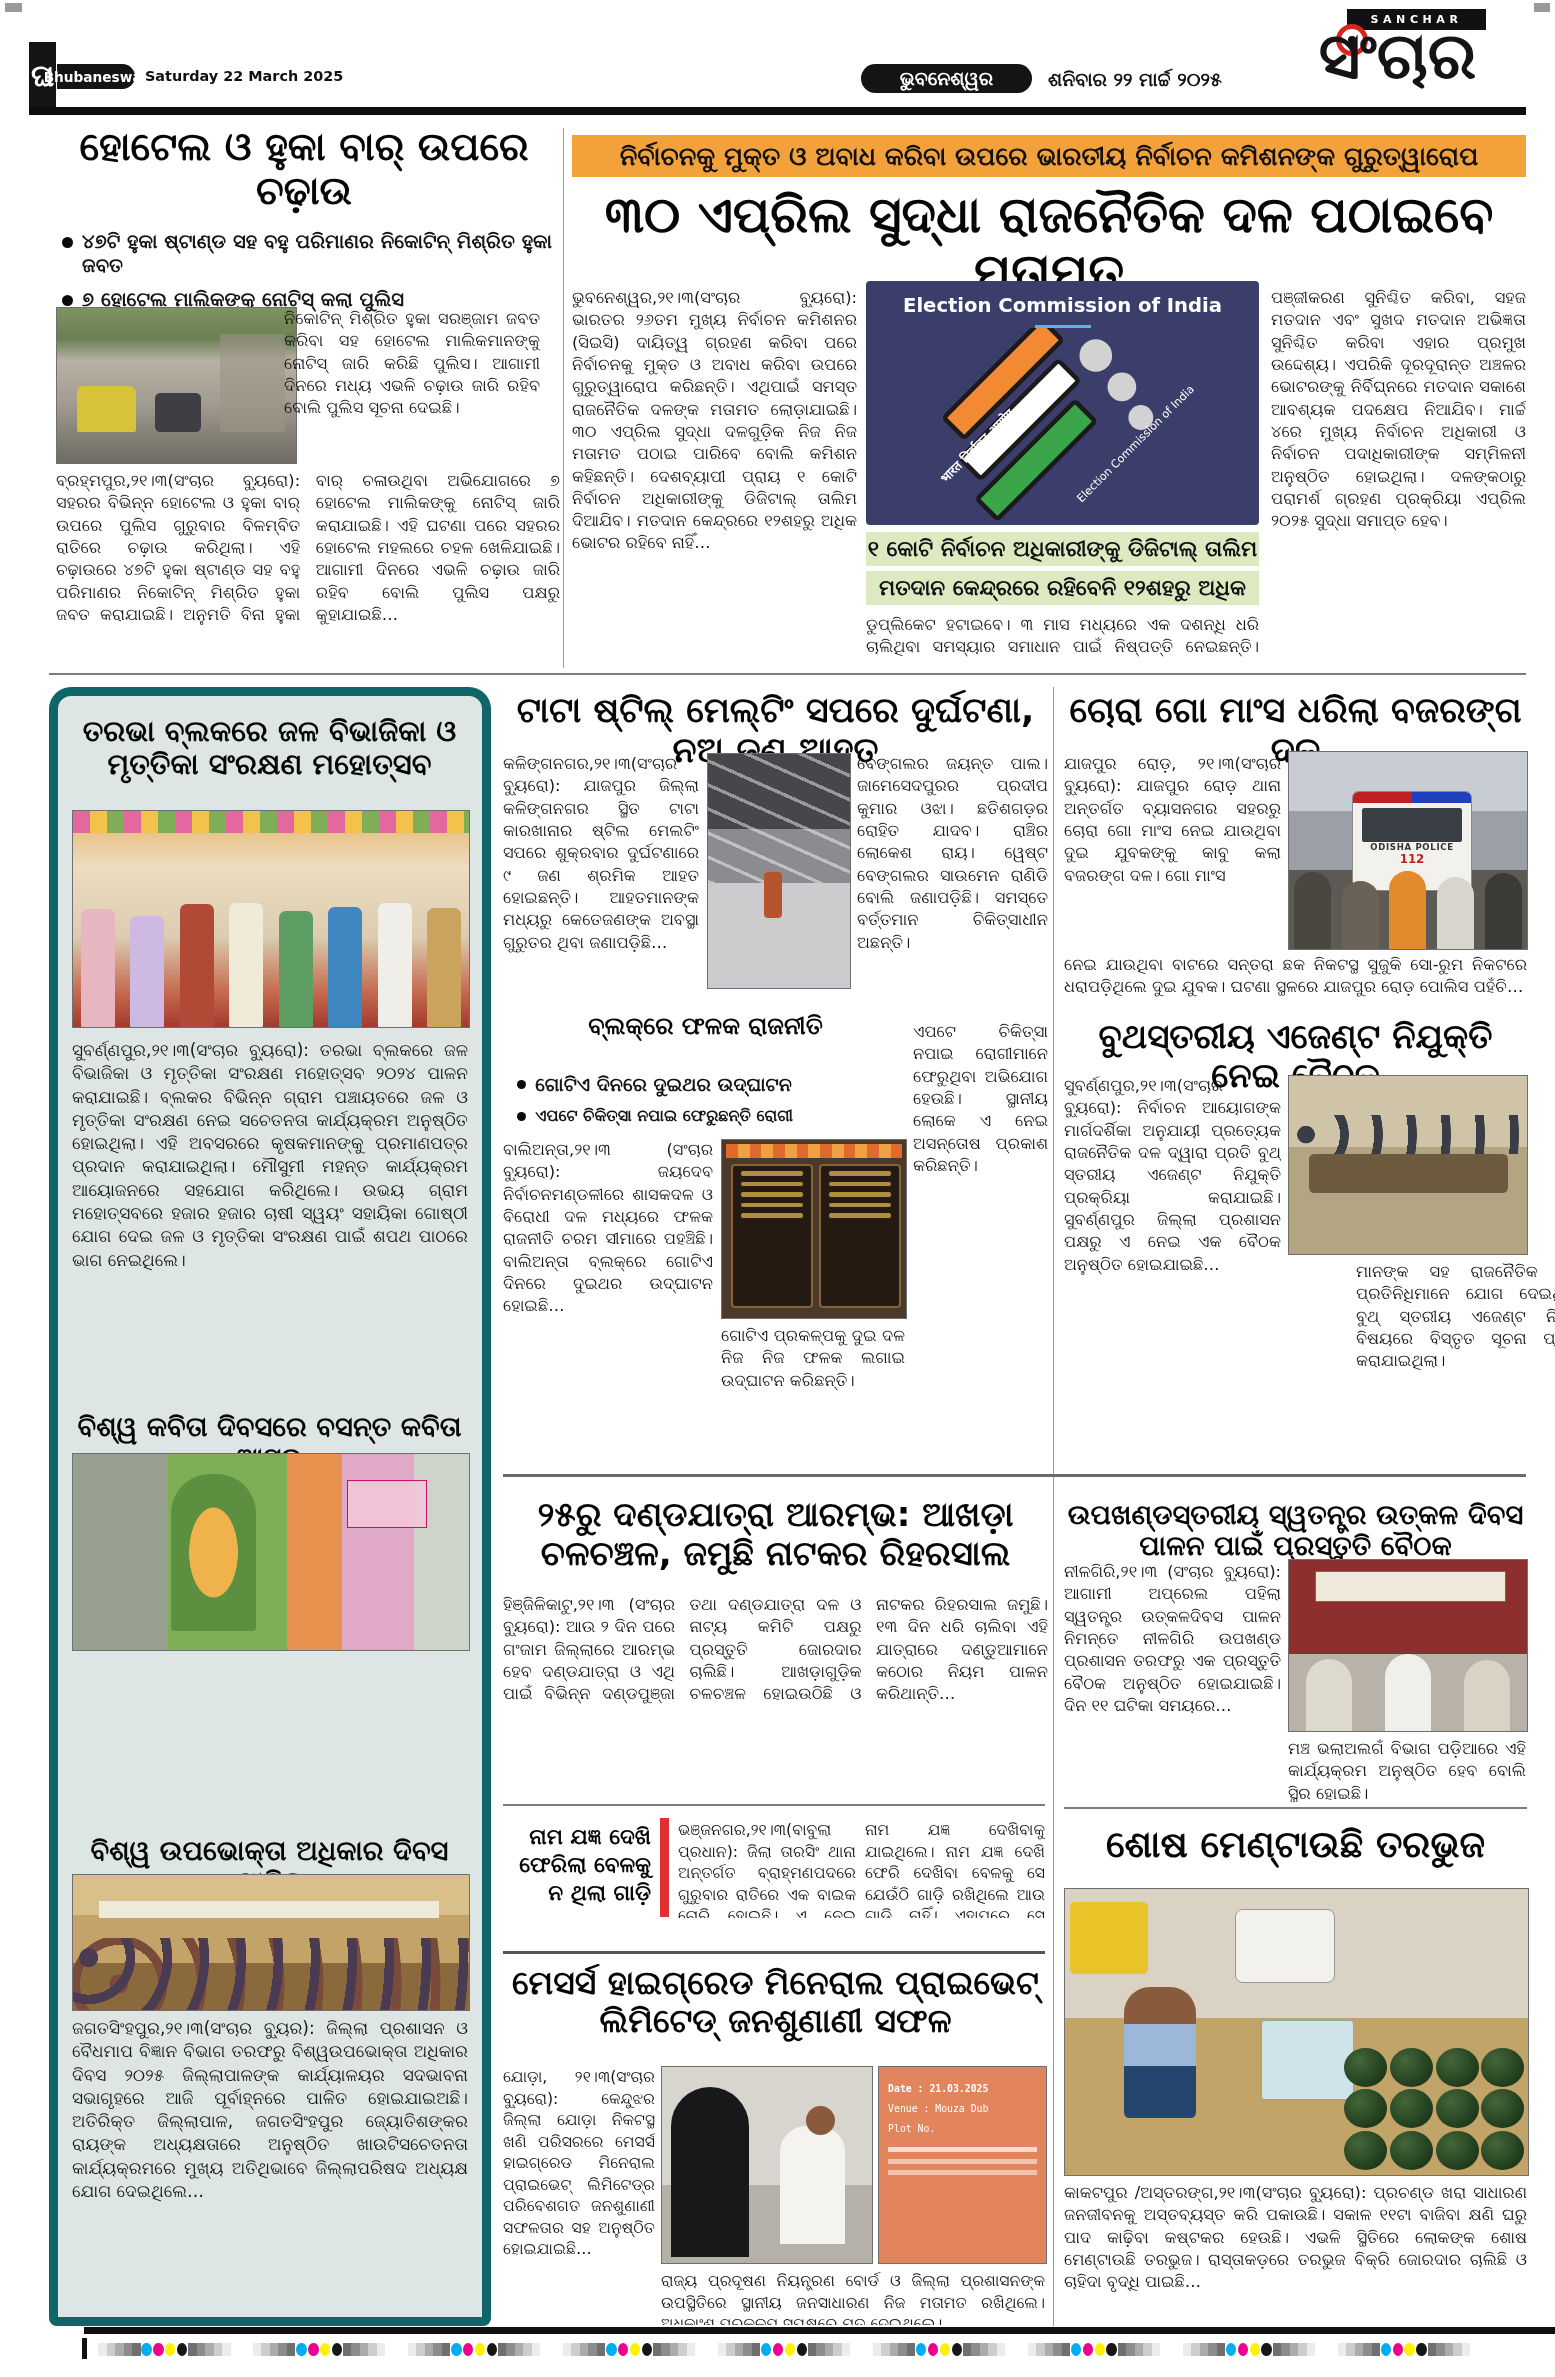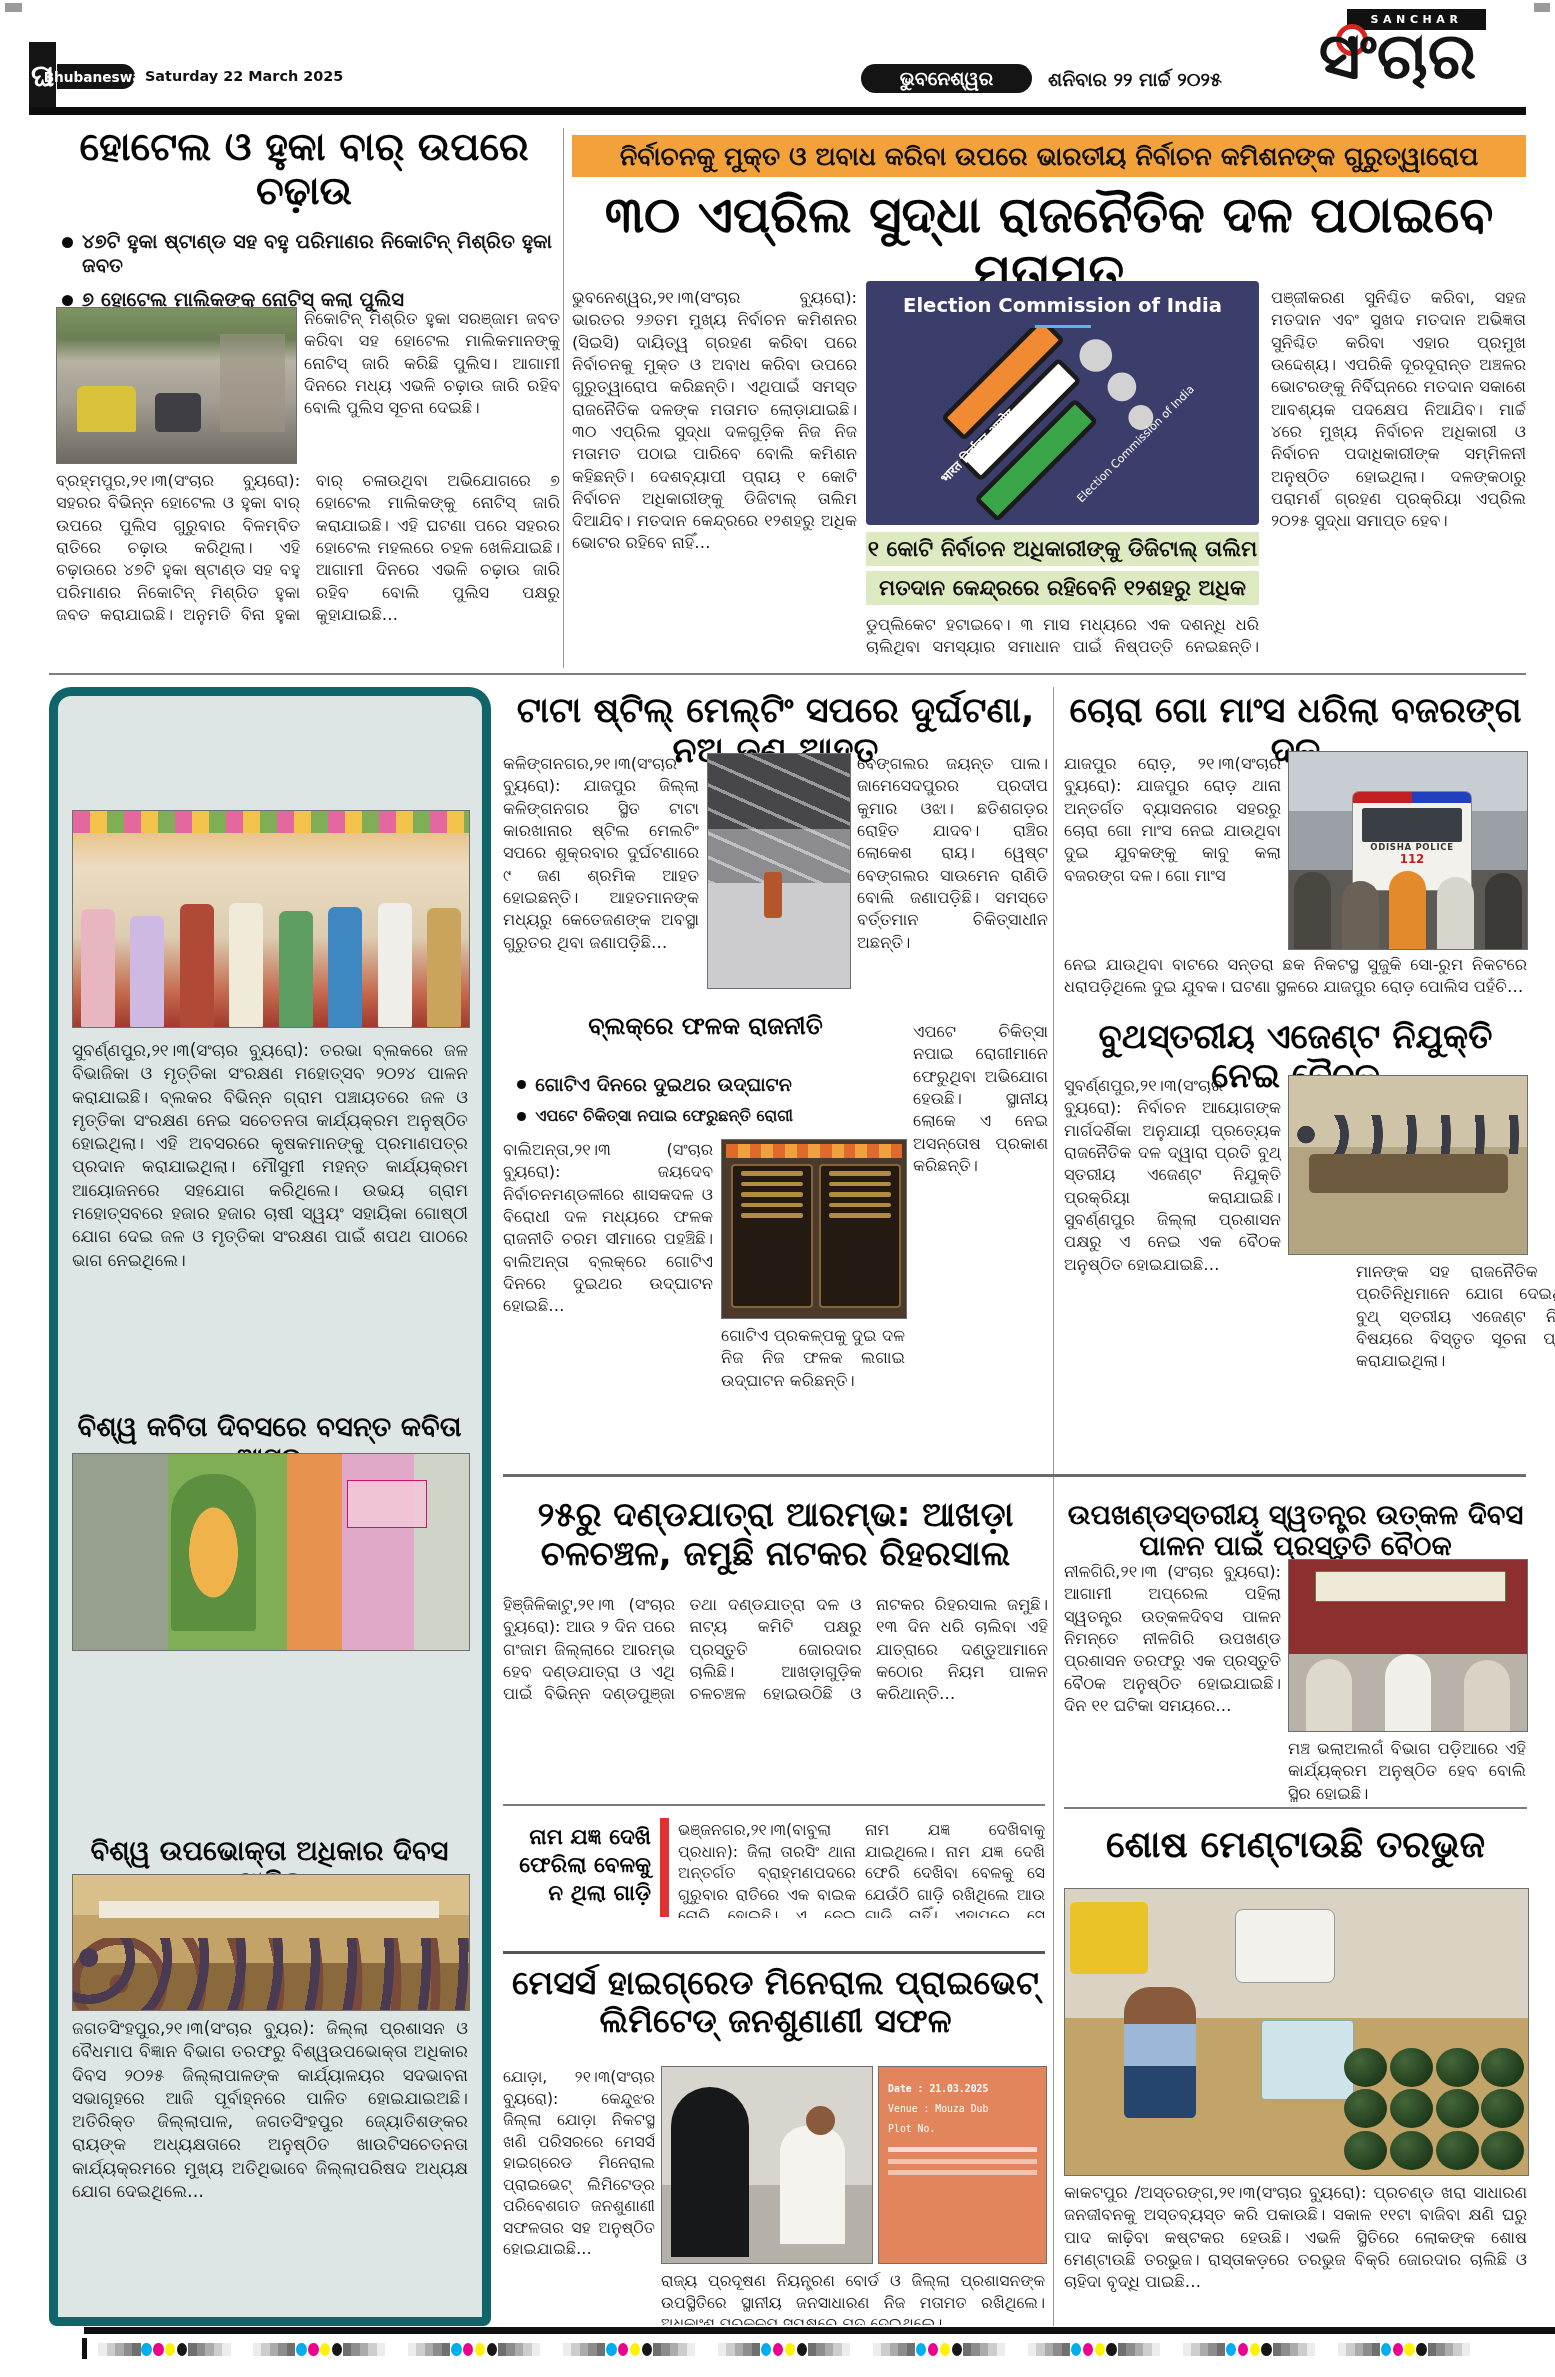--- a/index.html
+++ b/index.html
@@ -72,21 +72,21 @@
       <div class="bullet-row">
         <div class="bullet-dot"></div>
         <div class="bullet-text">୭ ହୋଟେଲ ମାଲିକଙ୍କୁ ନୋଟିସ୍ କଲା ପୁଲିସ</div>
       </div>
     </div>
     <div class="ph" style="left:56px;top:307px;width:239px;height:155px;background:linear-gradient(180deg,#7d9360 0%,#6c7f55 20%,#b7b2a3 34%,#a39d92 60%,#6e6a61 100%)">
       <div class="abs" style="left:19.6px;top:78px;width:59px;height:46px;background:#d8c23a;border-radius:6.5px 6.5px 2.6px 2.6px"></div>
       <div class="abs" style="left:98px;top:85px;width:46px;height:39px;background:#3e3e44;border-radius:5.2px"></div>
       <div class="abs" style="left:163px;top:26px;width:65px;height:98px;background:#9b9486;opacity:.6"></div>
     </div>
-    <div class="abs body" style="left:304px;top:308px;width:256px;height:155px">ନିକୋଟିନ୍ ମିଶ୍ରିତ ହୁକା ସରଞ୍ଜାମ ଜବତ କରିବା ସହ ହୋଟେଲ ମାଲିକମାନଙ୍କୁ ନୋଟିସ୍ ଜାରି କରିଛି ପୁଲିସ। ଆଗାମୀ ଦିନରେ ମଧ୍ୟ ଏଭଳି ଚଢ଼ାଉ ଜାରି ରହିବ ବୋଲି ପୁଲିସ ସୂଚନା ଦେଇଛି।</div>
+    <div class="abs body" style="left:284px;top:308px;width:256px;height:155px">ନିକୋଟିନ୍ ମିଶ୍ରିତ ହୁକା ସରଞ୍ଜାମ ଜବତ କରିବା ସହ ହୋଟେଲ ମାଲିକମାନଙ୍କୁ ନୋଟିସ୍ ଜାରି କରିଛି ପୁଲିସ। ଆଗାମୀ ଦିନରେ ମଧ୍ୟ ଏଭଳି ଚଢ଼ାଉ ଜାରି ରହିବ ବୋଲି ପୁଲିସ ସୂଚନା ଦେଇଛି।</div>
     <div class="abs body cols2" style="left:56px;top:470px;width:504px;height:192px">ବ୍ରହ୍ମପୁର,୨୧।୩(ସଂଚାର ବ୍ୟୁରୋ): ସହରର ବିଭିନ୍ନ ହୋଟେଲ ଓ ହୁକା ବାର୍ ଉପରେ ପୁଲିସ ଗୁରୁବାର ବିଳମ୍ବିତ ରାତିରେ ଚଢ଼ାଉ କରିଥିଲା। ଏହି ଚଢ଼ାଉରେ ୪୭ଟି ହୁକା ଷ୍ଟାଣ୍ଡ ସହ ବହୁ ପରିମାଣର ନିକୋଟିନ୍ ମିଶ୍ରିତ ହୁକା ଜବତ କରାଯାଇଛି। ଅନୁମତି ବିନା ହୁକା ବାର୍ ଚଳାଉଥିବା ଅଭିଯୋଗରେ ୭ ହୋଟେଲ ମାଲିକଙ୍କୁ ନୋଟିସ୍ ଜାରି କରାଯାଇଛି। ଏହି ଘଟଣା ପରେ ସହରର ହୋଟେଲ ମହଲରେ ଚହଳ ଖେଳିଯାଇଛି। ଆଗାମୀ ଦିନରେ ଏଭଳି ଚଢ଼ାଉ ଜାରି ରହିବ ବୋଲି ପୁଲିସ ପକ୍ଷରୁ କୁହାଯାଇଛି…</div>
   </div>
 
   <div class="vline" style="left:563px;top:128px;height:540px"></div>
 
   <div>
     <div class="abs" style="left:572px;top:135px;width:954px;height:42px;background:#F3A23B;text-align:center;font-weight:bold;font-size:25.5px;line-height:42px;color:#111;overflow:hidden">ନିର୍ବାଚନକୁ ମୁକ୍ତ ଓ ଅବାଧ କରିବା ଉପରେ ଭାରତୀୟ ନିର୍ବାଚନ କମିଶନଙ୍କ ଗୁରୁତ୍ୱାରୋପ</div>
     <div class="abs hl" style="left:572px;top:187px;width:954px;height:97px;font-size:50px;overflow:hidden">୩୦ ଏପ୍ରିଲ ସୁଦ୍ଧା ରାଜନୈତିକ ଦଳ ପଠାଇବେ ମତାମତ</div>
 
     <div class="abs body" style="left:572px;top:287px;width:285px;height:374px">ଭୁବନେଶ୍ୱର,୨୧।୩(ସଂଚାର ବ୍ୟୁରୋ): ଭାରତର ୨୬ତମ ମୁଖ୍ୟ ନିର୍ବାଚନ କମିଶନର (ସିଇସି) ଦାୟିତ୍ୱ ଗ୍ରହଣ କରିବା ପରେ ନିର୍ବାଚନକୁ ମୁକ୍ତ ଓ ଅବାଧ କରିବା ଉପରେ ଗୁରୁତ୍ୱାରୋପ କରିଛନ୍ତି। ଏଥିପାଇଁ ସମସ୍ତ ରାଜନୈତିକ ଦଳଙ୍କ ମତାମତ ଲୋଡ଼ାଯାଇଛି। ୩୦ ଏପ୍ରିଲ ସୁଦ୍ଧା ଦଳଗୁଡ଼ିକ ନିଜ ନିଜ ମତାମତ ପଠାଇ ପାରିବେ ବୋଲି କମିଶନ କହିଛନ୍ତି। ଦେଶବ୍ୟାପୀ ପ୍ରାୟ ୧ କୋଟି ନିର୍ବାଚନ ଅଧିକାରୀଙ୍କୁ ଡିଜିଟାଲ୍ ତାଲିମ ଦିଆଯିବ। ମତଦାନ କେନ୍ଦ୍ରରେ ୧୨ଶହରୁ ଅଧିକ ଭୋଟର ରହିବେ ନାହିଁ…</div>
@@ -113,20 +113,21 @@
       <div class="caption-line">ମତଦାନ କେନ୍ଦ୍ରରେ ରହିବେନି ୧୨ଶହରୁ ଅଧିକ ଭୋଟର୍</div>
     </div>
     <div class="abs body" style="left:866px;top:614px;width:393px;height:46px">ଡୁପ୍ଲିକେଟ ହଟାଇବେ। ୩ ମାସ ମଧ୍ୟରେ ଏକ ଦଶନ୍ଧି ଧରି ଚାଲିଥିବା ସମସ୍ୟାର ସମାଧାନ ପାଇଁ ନିଷ୍ପତ୍ତି ନେଇଛନ୍ତି। ଜନ୍ମ ଓ ମୃତ୍ୟୁ ପଞ୍ଜୀକରଣ କର୍ତ୍ତୃପକ୍ଷଙ୍କ ସହିତ ଘନିଷ୍ଠ ସମନ୍ୱୟରେ ଭୋଟର ତାଲିକା ନିୟମିତ ହେବ। ସମସ୍ତ ଯୋଗ୍ୟ ନାଗରିକଙ୍କ ଶତ ପ୍ରତିଶତ</div>
     <div class="abs body" style="left:1271px;top:287px;width:255px;height:374px">ପଞ୍ଜୀକରଣ ସୁନିଶ୍ଚିତ କରିବା, ସହଜ ମତଦାନ ଏବଂ ସୁଖଦ ମତଦାନ ଅଭିଜ୍ଞତା ସୁନିଶ୍ଚିତ କରିବା ଏହାର ପ୍ରମୁଖ ଉଦ୍ଦେଶ୍ୟ। ଏପରିକି ଦୂରଦୂରାନ୍ତ ଅଞ୍ଚଳର ଭୋଟରଙ୍କୁ ନିର୍ବିଘ୍ନରେ ମତଦାନ ସକାଶେ ଆବଶ୍ୟକ ପଦକ୍ଷେପ ନିଆଯିବ। ମାର୍ଚ୍ଚ ୪ରେ ମୁଖ୍ୟ ନିର୍ବାଚନ ଅଧିକାରୀ ଓ ନିର୍ବାଚନ ପଦାଧିକାରୀଙ୍କ ସମ୍ମିଳନୀ ଅନୁଷ୍ଠିତ ହୋଇଥିଲା। ଦଳଙ୍କଠାରୁ ପରାମର୍ଶ ଗ୍ରହଣ ପ୍ରକ୍ରିୟା ଏପ୍ରିଲ ୨୦୨୫ ସୁଦ୍ଧା ସମାପ୍ତ ହେବ।</div>
   </div>
 
   <div class="hline" style="left:49px;top:673px;width:1477px;height:2px"></div>
 
   <div class="abs" style="left:49px;top:687px;width:442px;height:1639px;border:9.1px solid #0F6568;border-radius:22px 22px 7.8px 7.8px;background:#DDE6E5;box-sizing:border-box"></div>
 
+  <div class="abs hl" style="left:65px;top:715px;width:409px;font-size:29px">ତରଭା ବ୍ଲକରେ ଜଳ ବିଭାଜିକା ଓ ମୃତ୍ତିକା ସଂରକ୍ଷଣ ମହୋତ୍ସବ</div>
   <div class="ph" style="left:72px;top:810px;width:396px;height:216px;background:linear-gradient(180deg,#e7b56a 0%,#ecdcc0 26%,#dccdb2 58%,#c46a4e 84%,#a33a2e 100%)">
     <div class="abs" style="left:0;top:0;width:100%;height:22px;background:repeating-linear-gradient(90deg,#e467a0 0 17px,#f3c24a 17px 34px,#7fae57 34px 51px)"></div>
     <div class="figrow" style="height:131px">
       <div class="fig" style="width:34px;height:118px;background:#e8b6c0"></div>
       <div class="fig" style="width:34px;height:111px;background:#cdb9e2"></div>
       <div class="fig" style="width:34px;height:123px;background:#b04a36"></div>
       <div class="fig" style="width:34px;height:124px;background:#f0ead9"></div>
       <div class="fig" style="width:34px;height:116px;background:#5f9e62"></div>
       <div class="fig" style="width:34px;height:120px;background:#3f87c0"></div>
       <div class="fig" style="width:34px;height:124px;background:#efeee8"></div>

